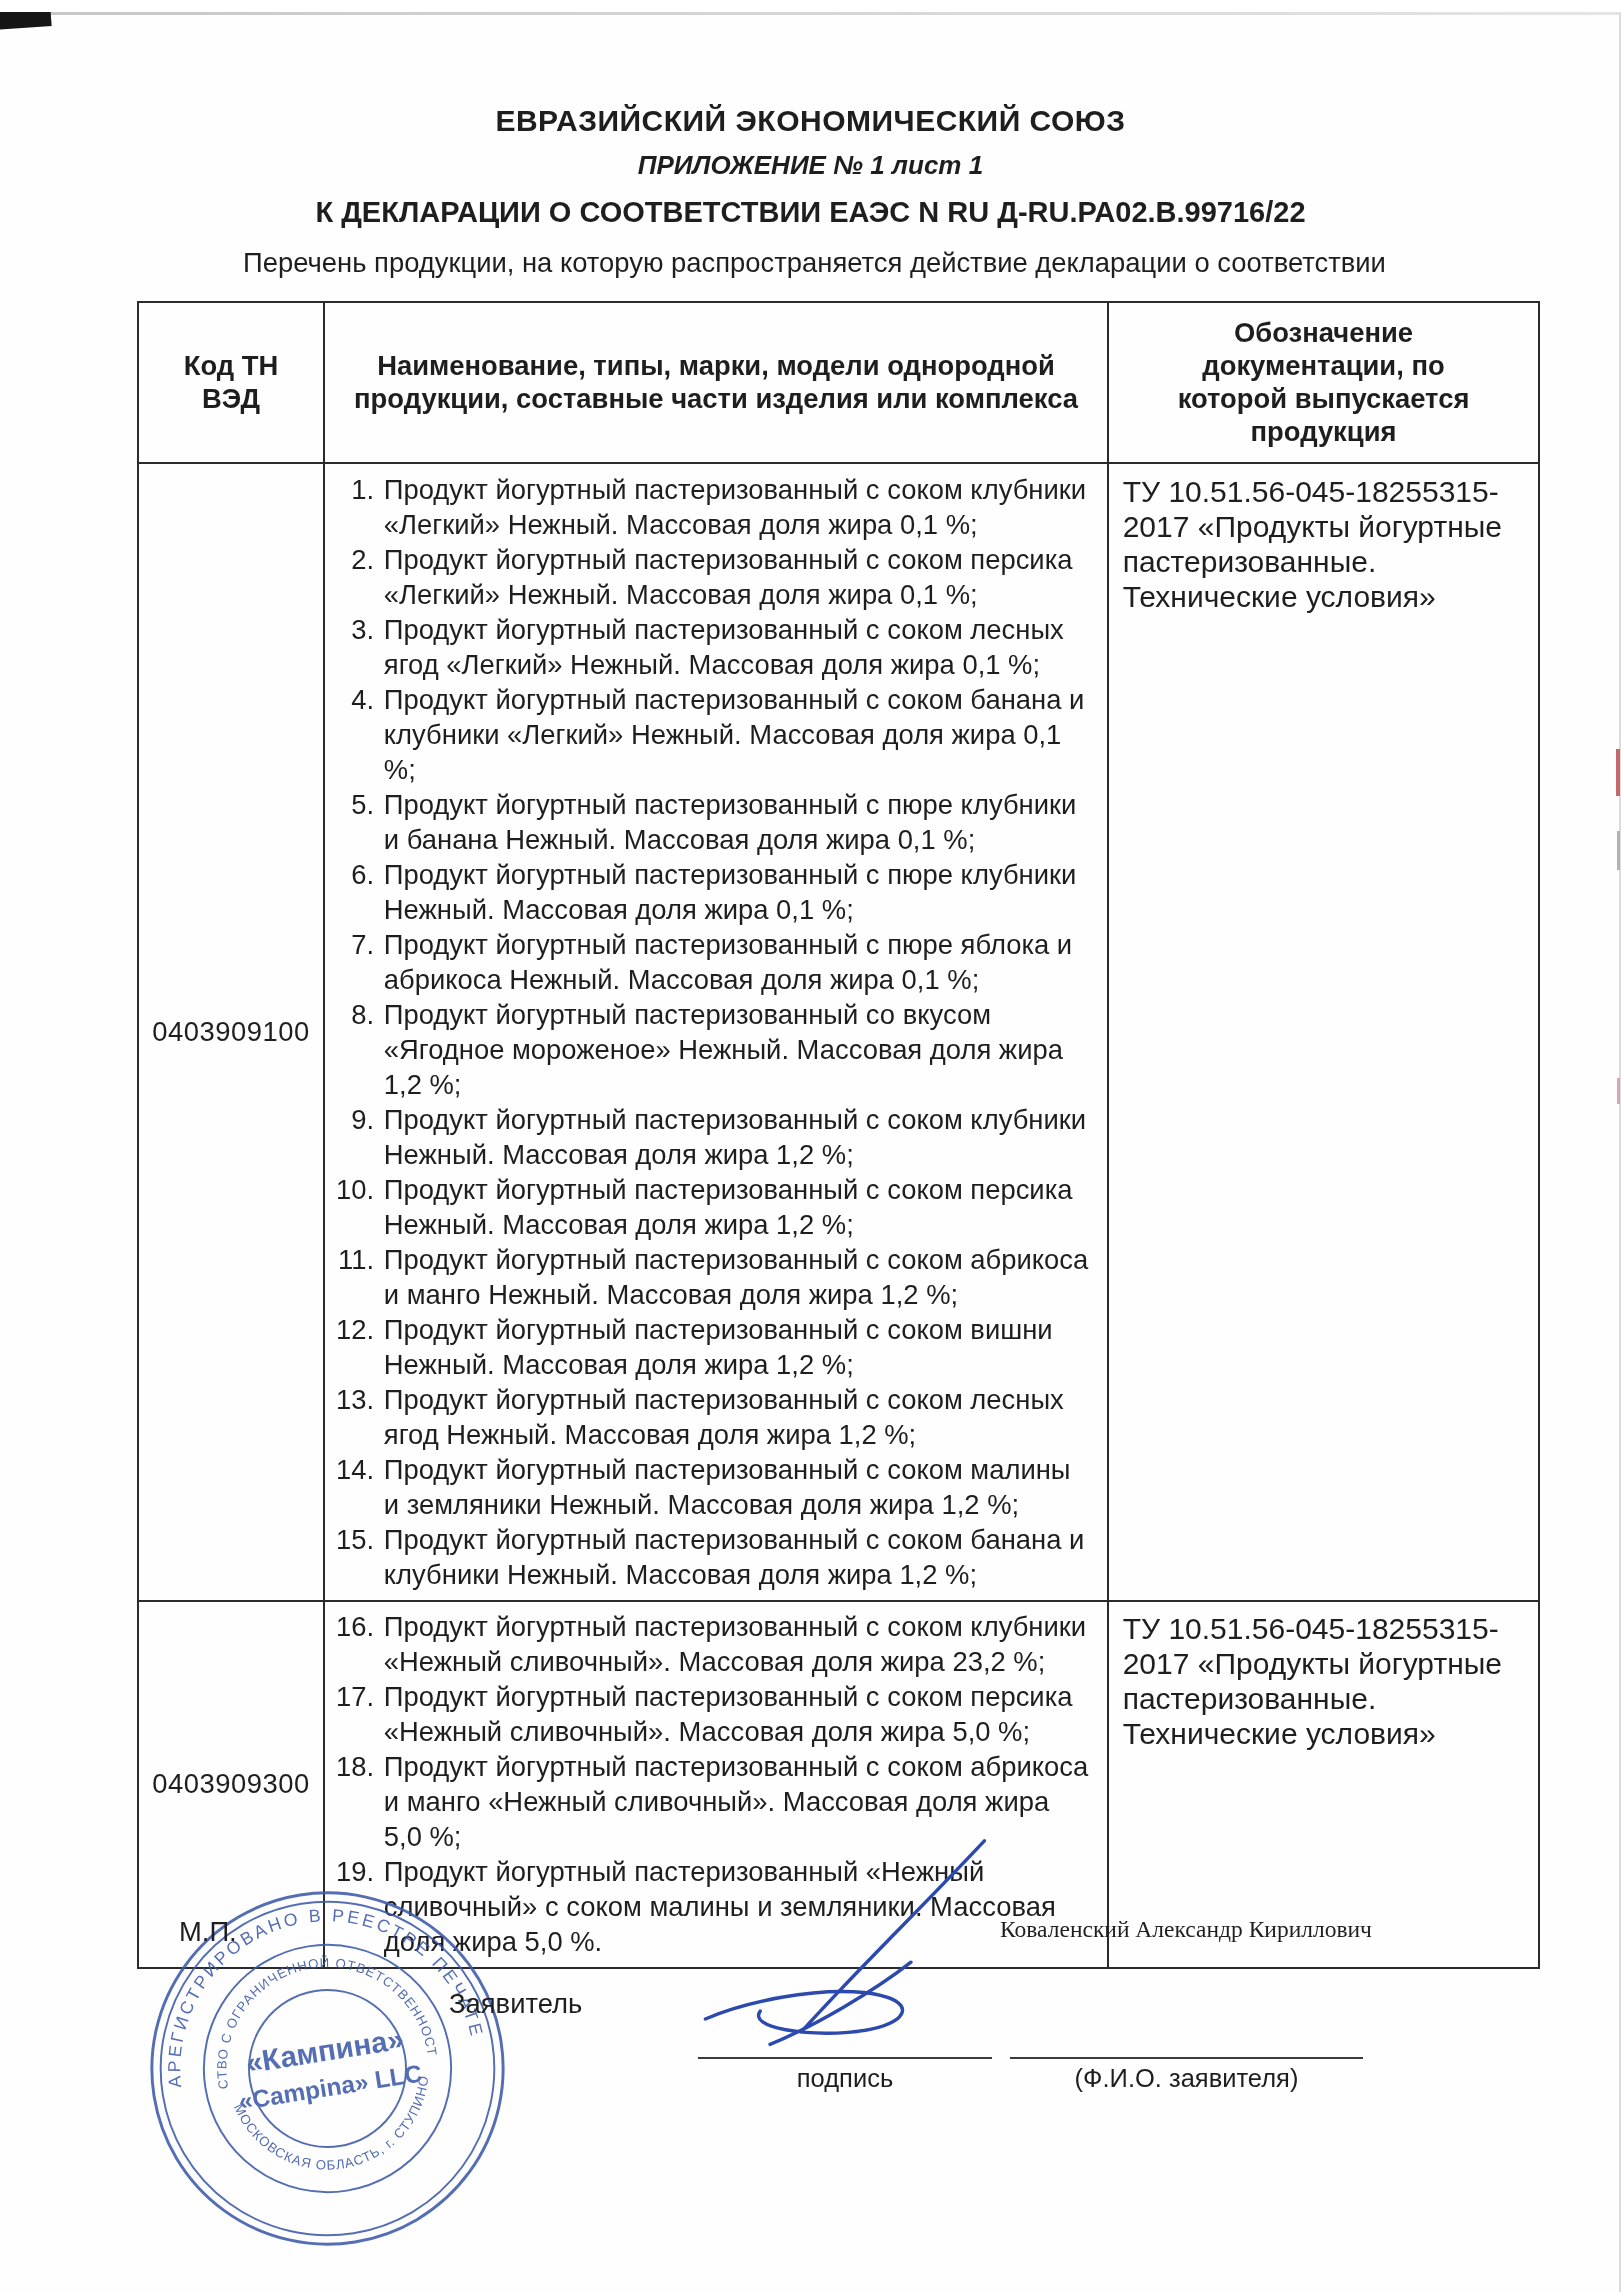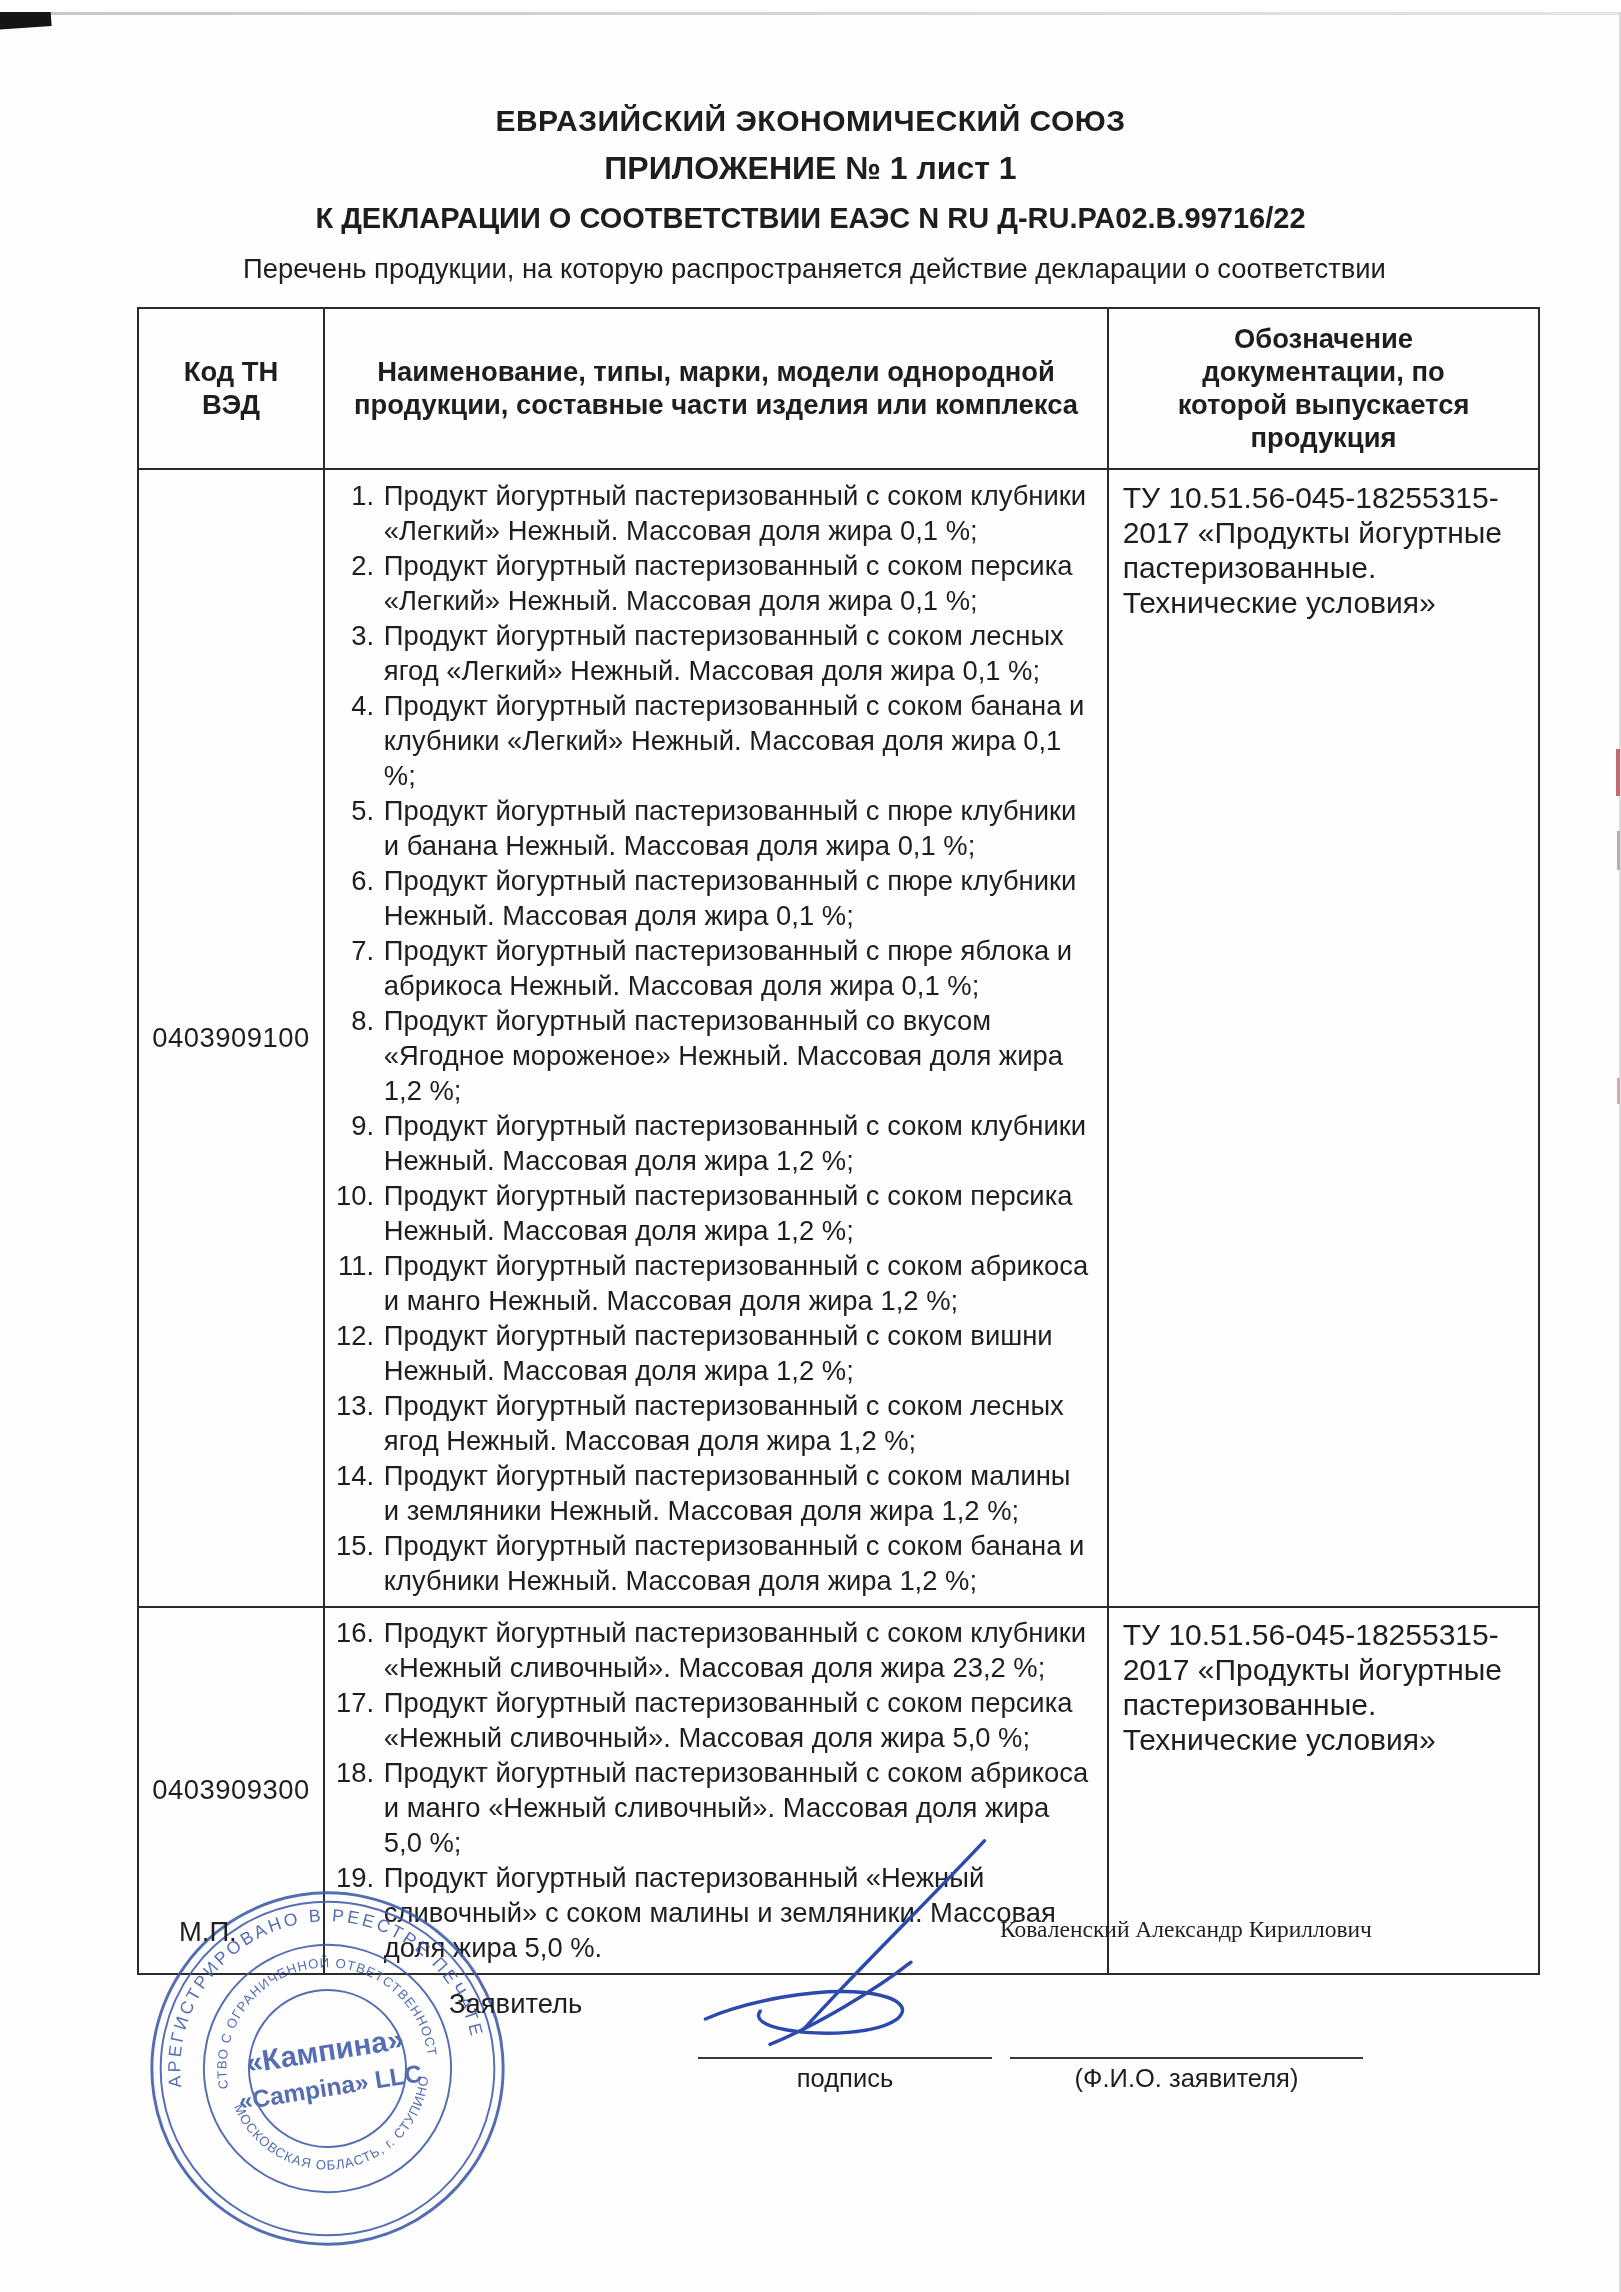--- a/index.html
+++ b/index.html
@@ -17,21 +17,21 @@
   .top-edge { position:absolute; top:0; left:0; right:0; height:2.9px; background:linear-gradient(to right,#9a9a9a,#d0d0d0); opacity:.55; }
   .corner-mark { position:absolute; top:-3.9px; left:-5.9px; width:57px; height:19.6px; background:#151515; transform:rotate(-4deg); }
   .right-edge { position:absolute; top:0; right:0; bottom:0; width:2px; background:#dcdcdc; }
   .right-mark-1 { position:absolute; right:1px; top:737px; width:3.9px; height:47px; background:#c46a6a; }
   .right-mark-2 { position:absolute; right:1px; top:819px; width:2.9px; height:39px; background:#b8aeae; }
   .right-mark-3 { position:absolute; right:1px; top:1066px; width:2.9px; height:25.5px; background:#d8a8b0; }
 
   
   .doc-header { padding-top:92px; text-align:center; }
   .h-union    { font-size:30px; font-weight:bold; margin:0 0 11.8px 0; letter-spacing:0.5px; }
-  .h-appendix { font-size:32px; font-weight:bold; margin:0 0 15.7px 0; }
+  .h-appendix { font-size:26px; font-weight:bold; margin:0 0 15.7px 0;font-style:italic; }
   .h-decl     { font-size:29px; font-weight:bold; margin:0 0 17.6px 0; }
   .h-sub      { font-size:27.4px; font-weight:normal; margin:0;padding-left:8px; }
 
   
   table.decl {
     border-collapse:collapse; table-layout:fixed;
     margin:21.6px 0 0 137px; width:1402px;
   }
   table.decl col.c1 { width:186px; }
   table.decl col.c2 { width:784px; }

